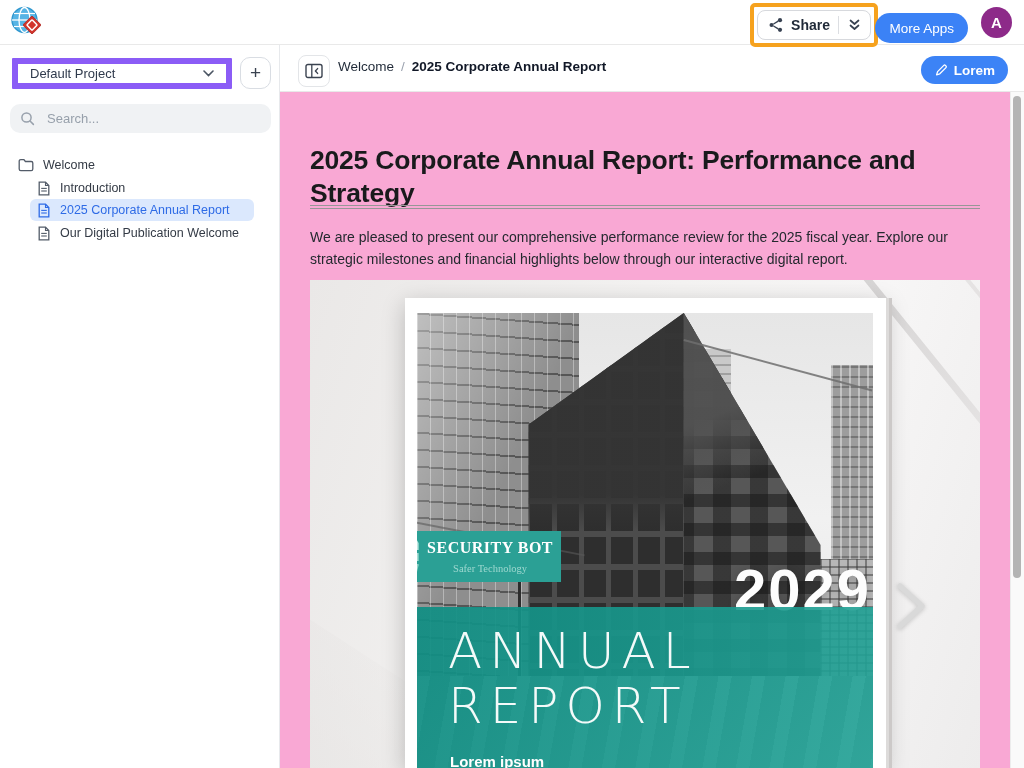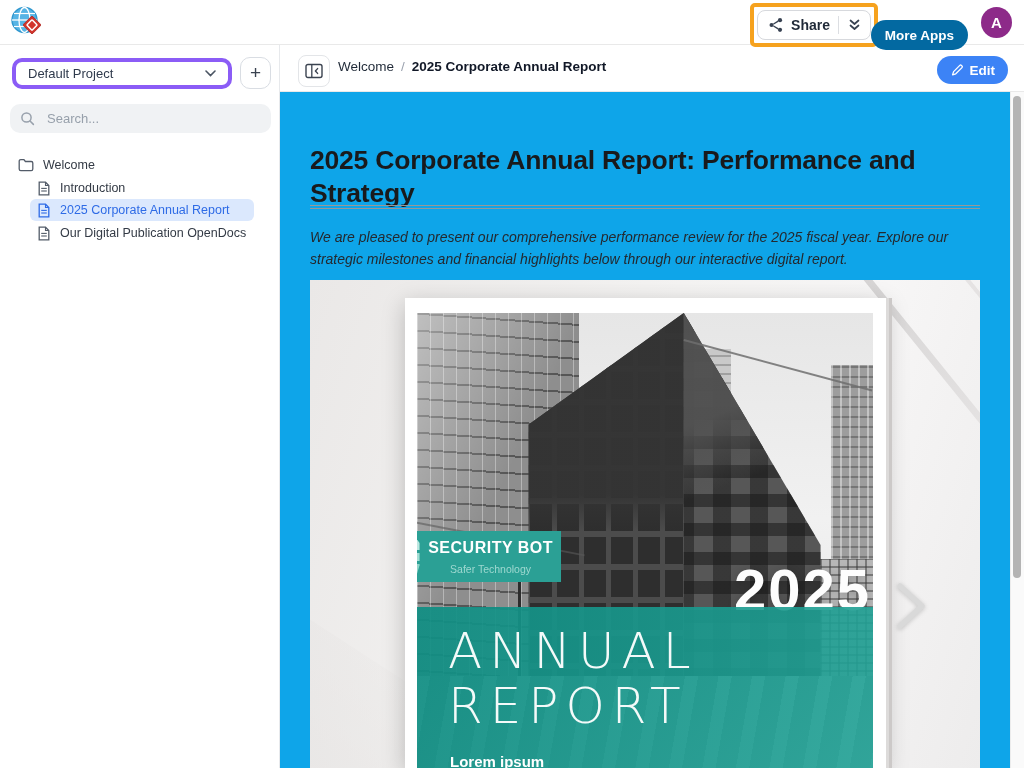--- a/index.html
+++ b/index.html
@@ -15,31 +15,31 @@
   .app-title-block { position:absolute; left:50px; top:6px; }
   .app-title { font-size:15px; font-weight:700; color:#152238; letter-spacing:.2px; }
   .powered { font-size:11px; color:#4b5563; margin-top:1px; }
   .powered a { color:#374151; text-decoration:underline; cursor:pointer; }
   .share-highlight { position:absolute; right:146px; top:3px; padding:3px;
     border:4px solid #F6A21E; border-radius:5px; background:transparent; }
   .share-btn { display:flex; align-items:center; height:30px; background:#fff;
     border:1px solid #d7d9dd; border-radius:8px; padding:0 8px 0 10px; }
   .share-btn .lbl { font-size:14px; font-weight:600; color:#1f2937; margin-left:7px; }
   .share-divider { width:1px; height:18px; background:#dcdee2; margin:0 8px; }
-  .moreapps-btn { position:absolute; right:56px; top:20px; height:30px; padding:0 14px;
-    background:#0369a1; color:#fff; font-size:13.5px; font-weight:700;
+  .moreapps-btn { position:absolute; right:56px; top:13px; height:30px; padding:0 14px;
+    background:#3b82f6; color:#fff; font-size:13.5px; font-weight:400;
     border:none; border-radius:15px; display:flex; align-items:center; cursor:pointer; }
   .avatar { position:absolute; right:12px; top:7px; width:31px; height:31px; border-radius:50%;
     background:#8D2A89; color:#fff; font-size:15px; font-weight:700;
     display:flex; align-items:center; justify-content:center; cursor:pointer; }
   
   .sidebar { position:absolute; left:0; top:45px; width:280px; bottom:0;
     background:#fff; border-right:1px solid #e7e9ec; z-index:20; }
   .project-select { position:absolute; left:12px; top:13px; width:220px; height:31px;
-    border:4px solid #8b5cf6; border-radius:10px; background:#fff;
+    border:6px solid #8b5cf6; border-radius:1px; background:#fff;
     display:flex; align-items:center; padding:0 12px; cursor:pointer; }
   .project-select .lbl { font-size:13px; color:#2f3a4c; font-weight:500; }
   .project-select .chev { margin-left:auto; }
   .add-btn { position:absolute; left:240px; top:12px; width:31px; height:32px;
     border:1px solid #d9dde3; border-radius:10px; background:#fff;
     font-size:19px; color:#3a4250; display:flex; align-items:center; justify-content:center; cursor:pointer; }
   .search-box { position:absolute; left:10px; top:59px; width:261px; height:29px;
     background:#f0f2f4; border-radius:10px; display:flex; align-items:center; padding:0 10px; }
   .search-box input { border:none; background:transparent; outline:none; margin-left:12px;
     font-size:13px; color:#374151; font-family:"Liberation Sans",sans-serif; width:200px; }
@@ -57,27 +57,27 @@
     display:flex; align-items:center; justify-content:center; cursor:pointer; }
   .crumbs { position:absolute; left:58px; top:14px; font-size:13.5px; color:#1f2937;
     display:flex; align-items:center; gap:7px; white-space:nowrap; }
   .crumb-parent { cursor:pointer; }
   .crumb-sep { color:#9ca3af; }
   .crumb-current { font-weight:700; color:#111827; }
   .edit-btn { position:absolute; right:16px; top:11px; height:28px; padding:0 13px;
     background:#3C83F6; border:none; border-radius:14px; color:#fff;
     font-size:13.5px; font-weight:600; display:flex; align-items:center; gap:6px; cursor:pointer; }
   
-  .content { position:absolute; left:280px; top:92px; width:744px; bottom:0; background:#0ea5e9; }
+  .content { position:absolute; left:280px; top:92px; width:744px; bottom:0; background:#f9a8d4; }
   .doc-heading { position:absolute; left:30px; top:52px; width:620px;
     font-size:26.5px; line-height:1.23; font-weight:700; color:#191a1c; letter-spacing:-.2px; }
   .doc-rule { position:absolute; left:30px; top:113px; width:670px; height:0;
     border-bottom:4px double #979797; }
   .doc-intro { position:absolute; left:30px; top:134px; width:645px;
-    font-size:14px; line-height:1.6; color:#24292f;font-style:italic; }
+    font-size:14px; line-height:1.6; color:#24292f; }
   
   .viewer { position:absolute; left:30px; top:188px; width:670px; height:488px; overflow:hidden;
     background:linear-gradient(108deg,#eae8e7 0%,#f4f3f2 45%,#f7f6f6 70%,#edecec 100%); }
   .streak1 { position:absolute; left:548px; top:-18px; width:250px; height:7px; border-radius:4px;
     background:linear-gradient(90deg,#cfcdcd,#e6e4e4); transform:rotate(51deg); transform-origin:left top; opacity:.85; }
   .streak2 { position:absolute; left:636px; top:-30px; width:230px; height:4px; border-radius:3px;
     background:#dedcdc; transform:rotate(51deg); transform-origin:left top; opacity:.7; }
   .facet { position:absolute; left:-30px; bottom:-40px; width:320px; height:260px;
     background:linear-gradient(60deg, #e7e5e4 0%, rgba(231,229,228,0) 55%);
     clip-path:polygon(0 100%, 0 20%, 100% 100%); opacity:.9; }
@@ -129,21 +129,21 @@
   .teal-band { position:absolute; left:0; top:294px; width:456px; height:161px;
     background:linear-gradient(100deg, rgba(16,142,131,.93), rgba(34,162,150,.9)); }
   .cover-year { position:absolute; right:2px; top:243px; font-size:58px; font-weight:800;
     color:#fdfdfd; letter-spacing:2px; text-shadow:0 2px 10px rgba(0,0,0,.22);
     font-family:"Liberation Sans",sans-serif; }
   .cover-title { position:absolute; left:31px; top:311px; color:#f4faf9;
     font-family:"DejaVu Sans", sans-serif; font-weight:200; font-size:50px; line-height:55px;
     letter-spacing:7px; }
   .cover-sub { position:absolute; left:33px; top:440px; font-size:15px; font-weight:700; color:#fff; }
   .brand-badge { position:absolute; left:-12px; top:218px; width:156px; height:51px;
-    background:#2BA095; display:flex; align-items:center; padding:0 8px 0 9px; }
+    background:#2BA095; display:flex; align-items:center; padding:0 8px 0 9px;font-family:Liberation Serif, serif; }
   .brand-shield { width:31px; height:34px; margin-right:8px;
     clip-path:polygon(50% 100%, 90% 76%, 90% 10%, 50% 0%, 10% 10%, 10% 76%);
     background:linear-gradient(170deg, #bce8e1 0 30%, #2BA095 30% 39%, #a3ded4 39% 62%, #2BA095 62% 71%, #8ed5c9 71% 100%); }
   .brand-txt { display:flex; flex-direction:column; align-items:center; }
   .brand-name { font-size:16px; font-weight:700; color:#fff; letter-spacing:.5px; white-space:nowrap; }
   .brand-tag { font-size:10.5px; color:#9ed8d0; margin-top:6px; }
   .next-btn { position:absolute; left:578px; top:298px; width:46px; height:56px; background:transparent;
     border:none; cursor:pointer; filter:drop-shadow(0 1px 2px rgba(0,0,0,.18)); }
   
   .scrollbar { position:absolute; right:0; top:92px; width:14px; bottom:0;
@@ -249,21 +249,21 @@
     </div>
     <div class="tree-row" style="left:37px; top:72px;">
       <span>
         <svg width="14" height="15" viewBox="0 0 14 15">
             <path d="M2.2 1.2h6.3l3.3 3.3v9.3H2.2z" fill="none" stroke="#535c69" stroke-width="1.3"></path>
             <path d="M8.5 1.2v3.3h3.3" fill="none" stroke="#535c69" stroke-width="1.1"></path>
             <line x1="4.2" y1="7.4" x2="9.8" y2="7.4" stroke="#535c69" stroke-width="1.1"></line>
             <line x1="4.2" y1="10" x2="9.8" y2="10" stroke="#535c69" stroke-width="1.1"></line>
           </svg>
       </span>
-      <span class="t-lbl">Our Digital Publication OpenDocs</span>
+      <span class="t-lbl">Our Digital Publication Welcome</span>
     </div>
   </div>
 </div>
 
 <div class="main-head">
   <button class="collapse-btn">
     <svg width="19" height="16" viewBox="0 0 19 16">
       <rect x="1" y="1.5" width="16" height="13" rx="2" fill="none" stroke="#3b4350" stroke-width="1.4"></rect>
       <line x1="6.8" y1="1.5" x2="6.8" y2="14.5" stroke="#3b4350" stroke-width="1.3"></line>
       <path d="M12.6 5.6 L10.4 8 L12.6 10.4" fill="none" stroke="#3b4350" stroke-width="1.4" stroke-linecap="round" stroke-linejoin="round"></path>
@@ -273,21 +273,21 @@
     <span class="crumb-parent">Welcome</span>
     <span class="crumb-sep">/</span>
     <span class="crumb-current">2025 Corporate Annual Report</span>
   </div>
   <button class="edit-btn">
     <span>
       <svg width="14" height="14" viewBox="0 0 14 14">
           <path d="M2.6 11.8l1-3.2L9.8 2.4a1.15 1.15 0 0 1 1.6 0l.6.6a1.15 1.15 0 0 1 0 1.6L5.8 10.8 2.6 11.8z" fill="none" stroke="#fff" stroke-width="1.3" stroke-linejoin="round"></path>
         </svg>
     </span>
-    <span>Edit</span>
+    <span>Lorem</span>
   </button>
 </div>
 
 <div class="content">
   <h1 class="doc-heading">2025 Corporate Annual Report: Performance and Strategy</h1>
   <div class="doc-rule"></div>
   <p class="doc-intro">We are pleased to present our comprehensive performance review for the 2025 fiscal year. Explore our strategic milestones and financial highlights below through our interactive digital report.</p>
 
   <div class="viewer">
     <div class="streak1"></div>
@@ -301,21 +301,21 @@
         <div class="tower-right"></div>
         <div class="bldg-low-right"></div>
         <div class="dark-face-left"></div>
         <div class="dark-face-right"></div>
         <div class="wire1"></div>
         <div class="wire2"></div>
         <div class="pole"></div>
         <div class="pole-box"></div>
         <div class="street"></div>
 
-        <div class="cover-year">2025</div>
+        <div class="cover-year">2029</div>
         <div class="teal-band"></div>
         <div class="cover-title">
           <div>ANNUAL</div>
           <div>REPORT</div>
         </div>
         <div class="cover-sub">Lorem ipsum</div>
 
         <div class="brand-badge">
           <div class="brand-shield"></div>
           <div class="brand-txt">

